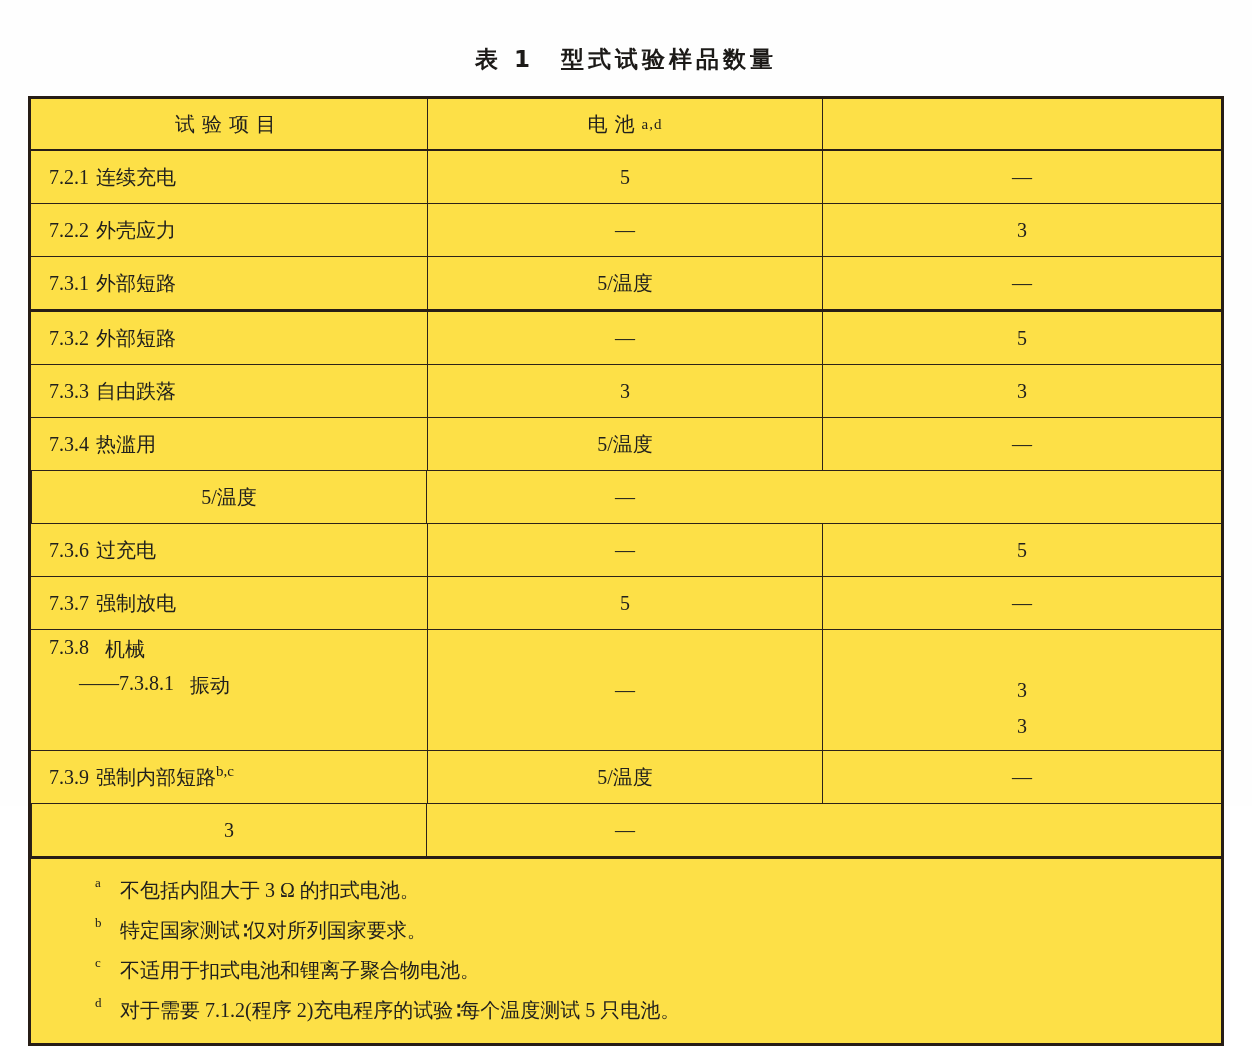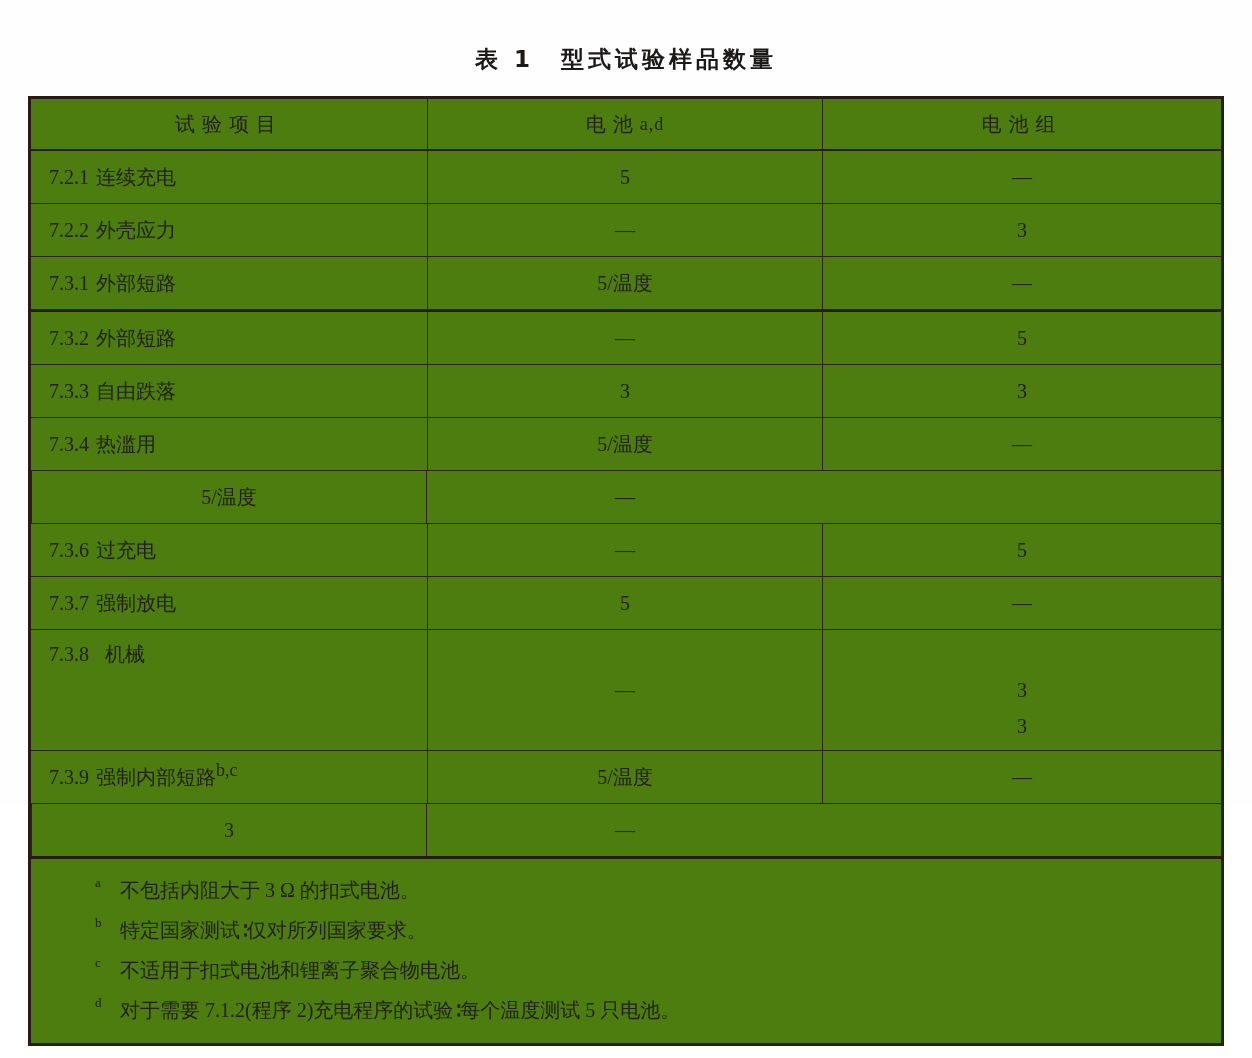--- a/index.html
+++ b/index.html
@@ -24,46 +24,46 @@
     text-align: center;
     font-family: "DejaVu Sans", "Liberation Sans", sans-serif;
     font-size: 23px;
     font-weight: bold;
     letter-spacing: 4px;
     color: #1c1a18;
   }
   .tbl {
     margin: 21px 28px 0 28px;
     border: 3.5px solid #271d16;
-    background: #4d7c0f;
+    background: #fde047;
   }
   .row {
     display: grid;
     grid-template-columns: 396px 396px 1fr;
     border-top: 1.5px solid #2c2219;
     min-height: 52px;
   }
   .rows .row:first-child { border-top: none; }
   .row.thick-top { border-top-width: 3.5px; border-top-color: #271d16; font-family: Liberation Serif, serif; }
   .hdr { border-top: none; min-height: 50px; border-bottom: 2px solid #271d16; }
   .c1, .c2, .c3 { display: flex; align-items: center; }
   .c1 { padding-left: 18px; }
   .c2 { justify-content: center; border-left: 1.5px solid #2c2219; border-right: 1.5px solid #2c2219; }
   .c3 { justify-content: center; }
   .hdr .c1 { justify-content: center; padding-left: 0; }
   .hdr .c1, .hdr .c2, .hdr .c3 { letter-spacing: 7px; font-size: 20px; }
   .hdr sup { letter-spacing: 1px; }
   .row { font-size: 20px; }
   .clause { margin-right: 7px; white-space: nowrap; }
   .nm { white-space: nowrap; }
-  sup { font-size: 18px; line-height: 0; }
+  sup { font-size: 15px; line-height: 0; }
   
   .row.group .gc { display: block; padding-top: 6px; padding-bottom: 6px; }
   .row.group .c2, .row.group .c3 { align-items: stretch; }
-  .gline { height: 36px; display: flex; align-items: center; }
+  .gline { height: 36px; display: flex; align-items: flex-start; }
   .gline.indent { padding-left: 30px; }
   .gline .clause { margin-right: 16px; }
   .gcell { height: 36px; display: flex; align-items: center; justify-content: center; }
   
   .fnotes {
     border-top: 3.5px solid #271d16;
     padding: 11px 0 13px 0;
   }
   .fnote {
     display: flex;
@@ -90,23 +90,20 @@
   <div class="tbl">
 
     <div class="row hdr">
       <div class="c1">
         <span>试验项目</span>
       </div>
       <div class="c2">
         <span>电池</span>
           <sup>a,d</sup>
       </div>
-      <div class="c3">
-        <span>电池组</span>
-      </div>
     </div>
 
     <div class="rows" id="rows-container">
         <div class="row">
           <div class="c1">
             <span class="clause">7.2.1</span>
             <span class="nm">连续充电</span>
           </div>
           <div class="c2">5</div>
           <div class="c3">—</div>
@@ -170,20 +167,24 @@
           </div>
           <div class="c2">5</div>
           <div class="c3">—</div>
         </div>
         <div class="row group">
           <div class="c1 gc">
             <div class="gline">
               <span class="clause">7.3.8</span>
               <span class="nm">机械</span>
             </div>
+            <div class="gline indent">
+              <span class="clause">——7.3.8.1</span>
+              <span class="nm">振动</span>
+            </div>
           </div>
           <div class="c2 gc">
             <div class="gcell"></div>
             <div class="gcell">—</div>
             <div class="gcell"></div>
           </div>
           <div class="c3 gc">
             <div class="gcell"></div>
             <div class="gcell">3</div>
             <div class="gcell">3</div>

